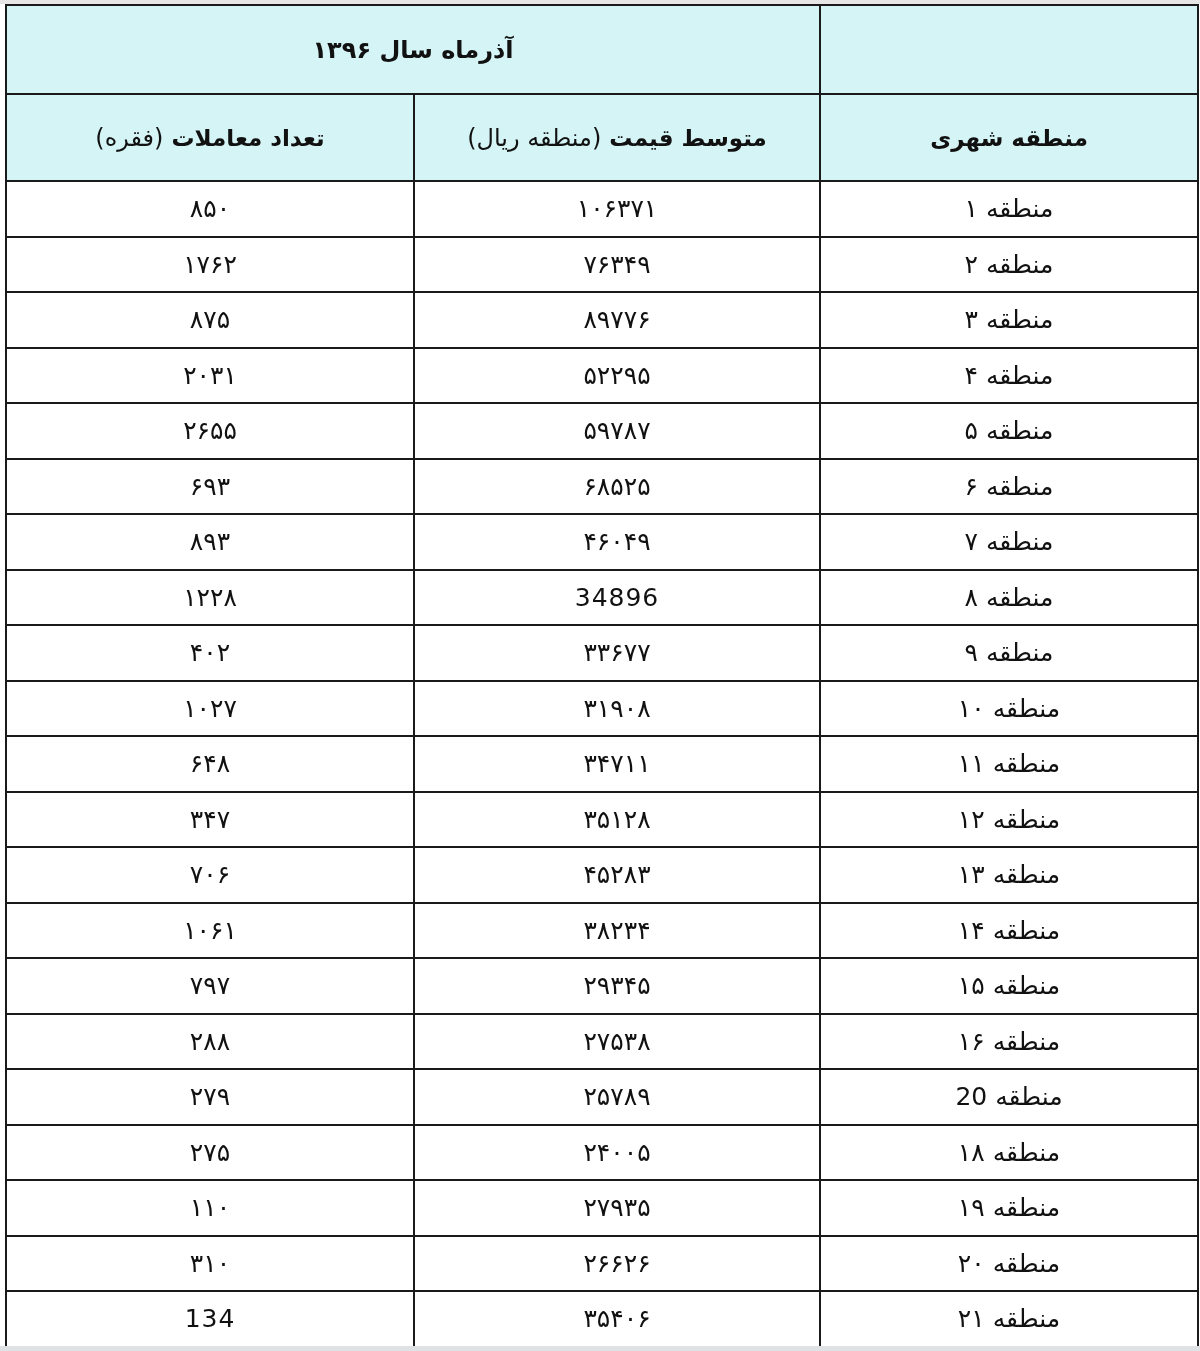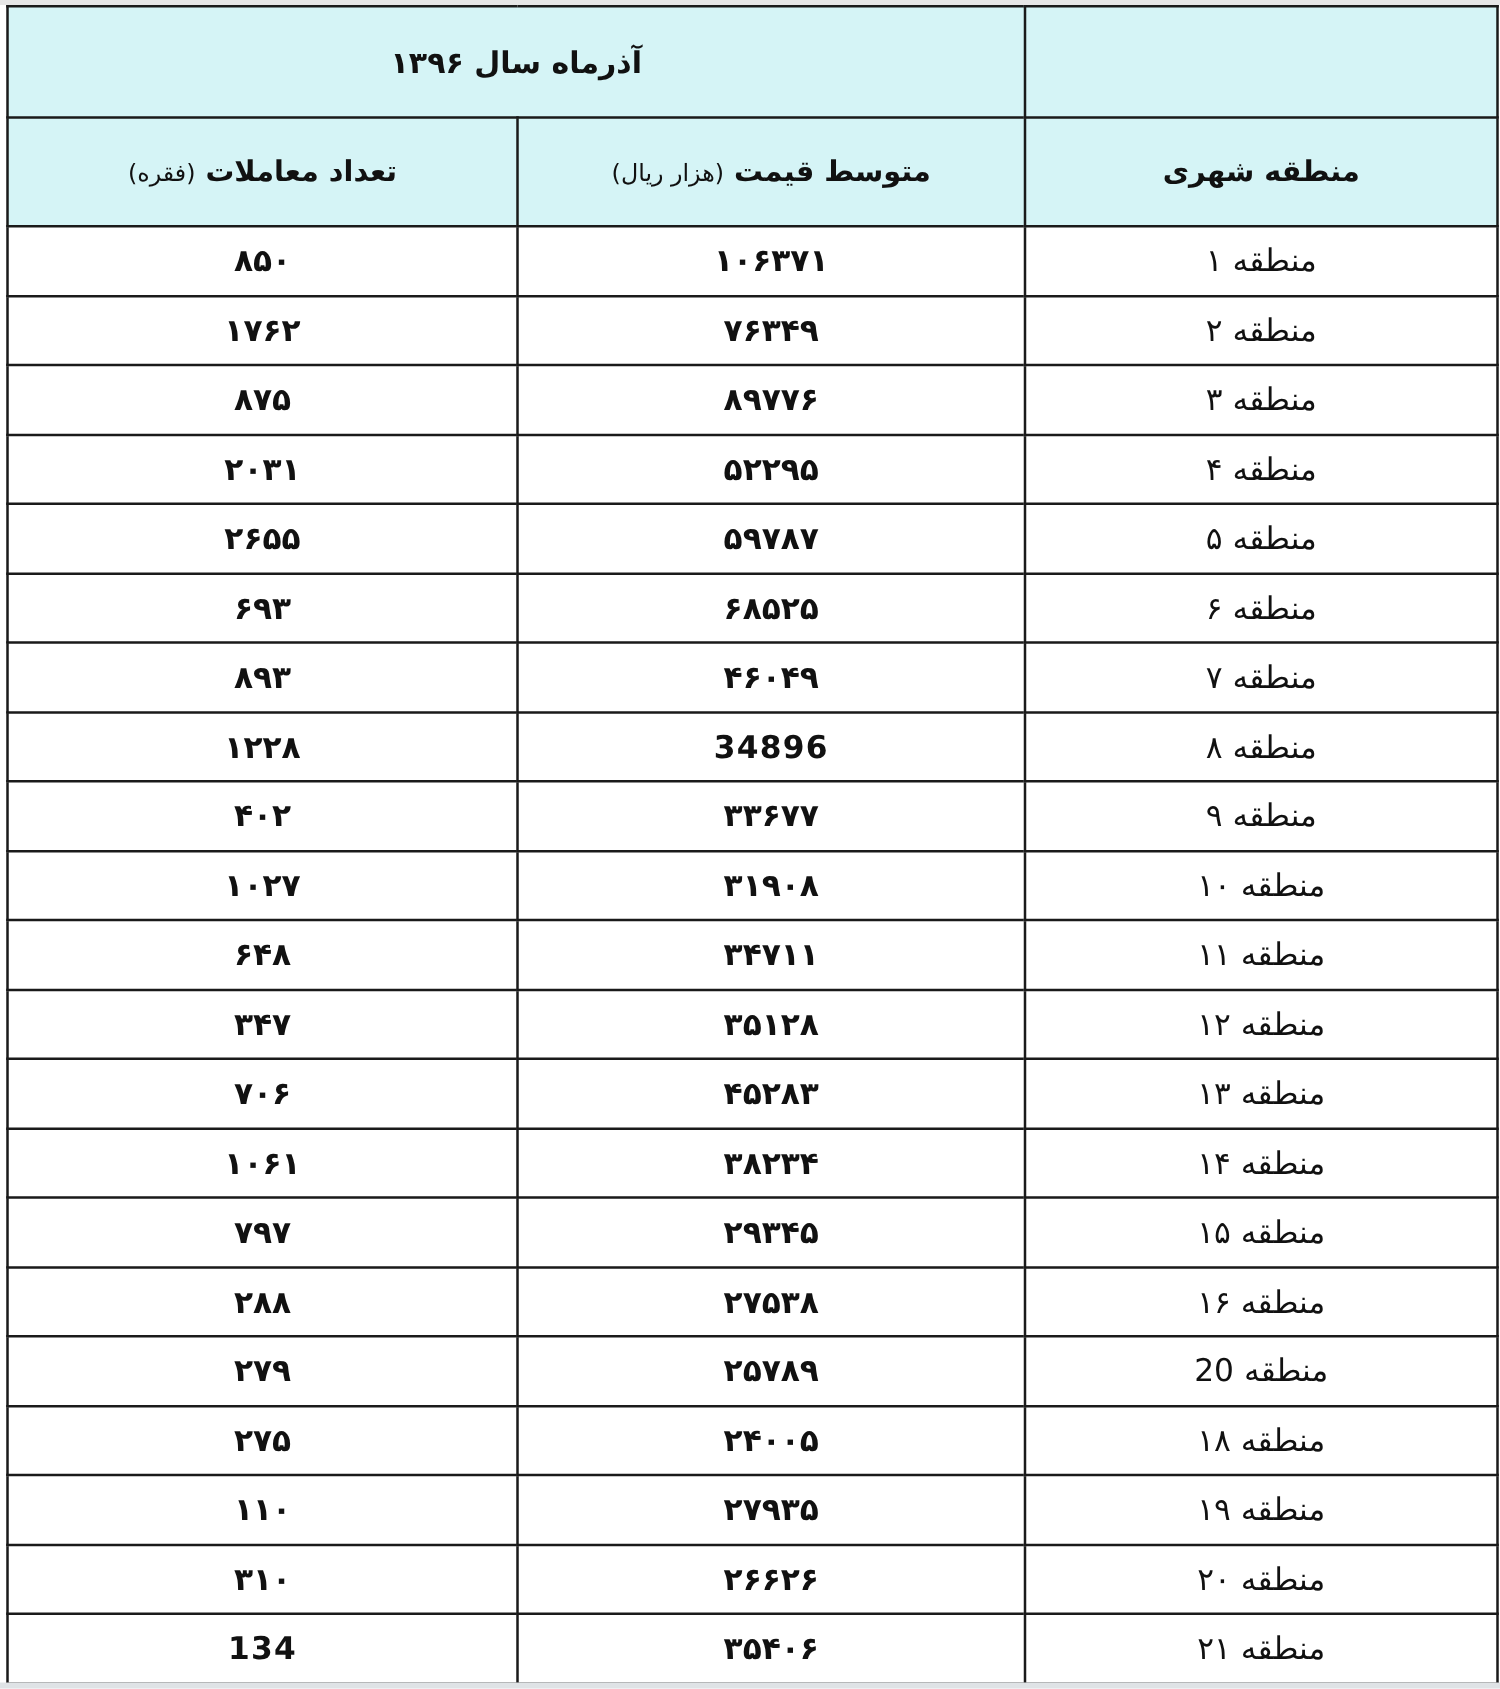--- a/index.html
+++ b/index.html
@@ -38,24 +38,24 @@
     border: 2px solid #1a1a1a;
     text-align: center;
     vertical-align: middle;
     padding: 0;
   }
   col.c-region { width: 378px; }
   col.c-price  { width: 406px; }
   col.c-count  { width: 408px; }
   tr.hdr1 th { height: 87px; background: #d5f4f6; font-weight: bold; font-size: 24px; }
   tr.hdr2 th { height: 85px; background: #d5f4f6; font-weight: bold; font-size: 23px; }
-  .unit { font-weight: normal; font-size: 19px; }
+  .unit { font-weight: normal; font-size: 24px; }
   tr.row td { height: 53.5px; font-size: 25px; }
   td.region { font-weight: normal; font-size: 24px; }
-  td.num { font-weight: bold; letter-spacing: 1px; }
+  td.num { font-weight: normal; letter-spacing: 1px; }
   .bottom-strip {
     position: absolute;
     left: 0; top: 1346px;
     width: 1200px; height: 5px;
     background: #dfe3e6;
   }
 </style>
 </head>
 <body>
 
@@ -70,21 +70,21 @@
     </colgroup>
     <thead>
       <tr class="hdr1">
         <th></th>
         <th colspan="2">آذرماه سال ۱۳۹۶</th>
       </tr>
       <tr class="hdr2">
         <th>منطقه شهری</th>
         <th>
           <span>متوسط قیمت</span>
-          <span class="unit">(هزار ریال)</span>
+          <span class="unit">(منطقه ریال)</span>
         </th>
         <th>
           <span>تعداد معاملات</span>
           <span class="unit">(فقره)</span>
         </th>
       </tr>
     </thead>
     <tbody>
       <tr class="row">
           <td class="region">منطقه ۱</td>

